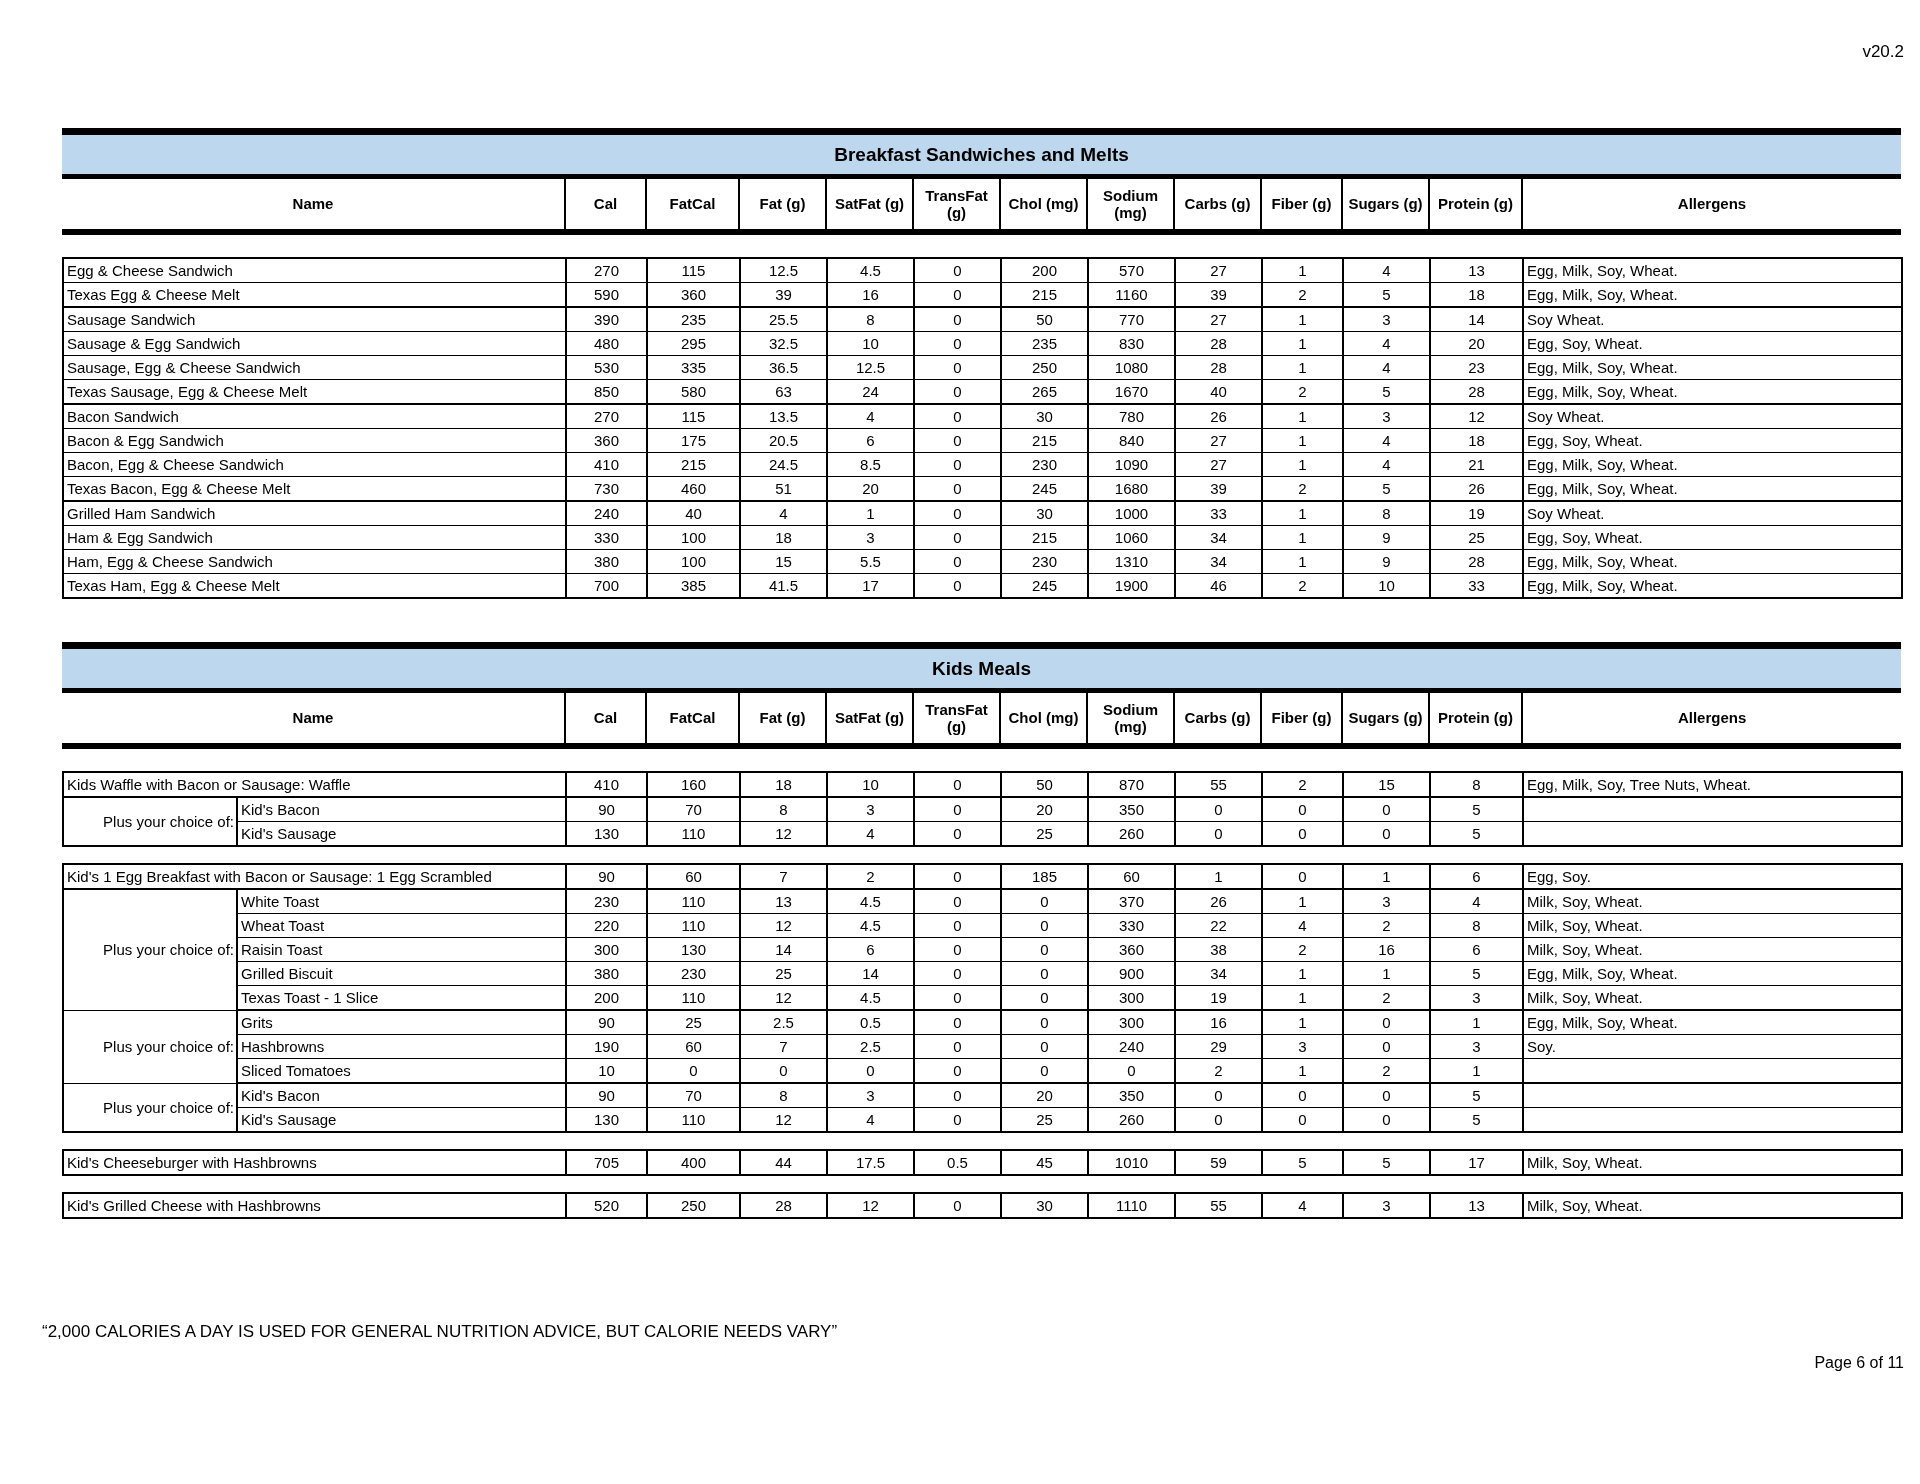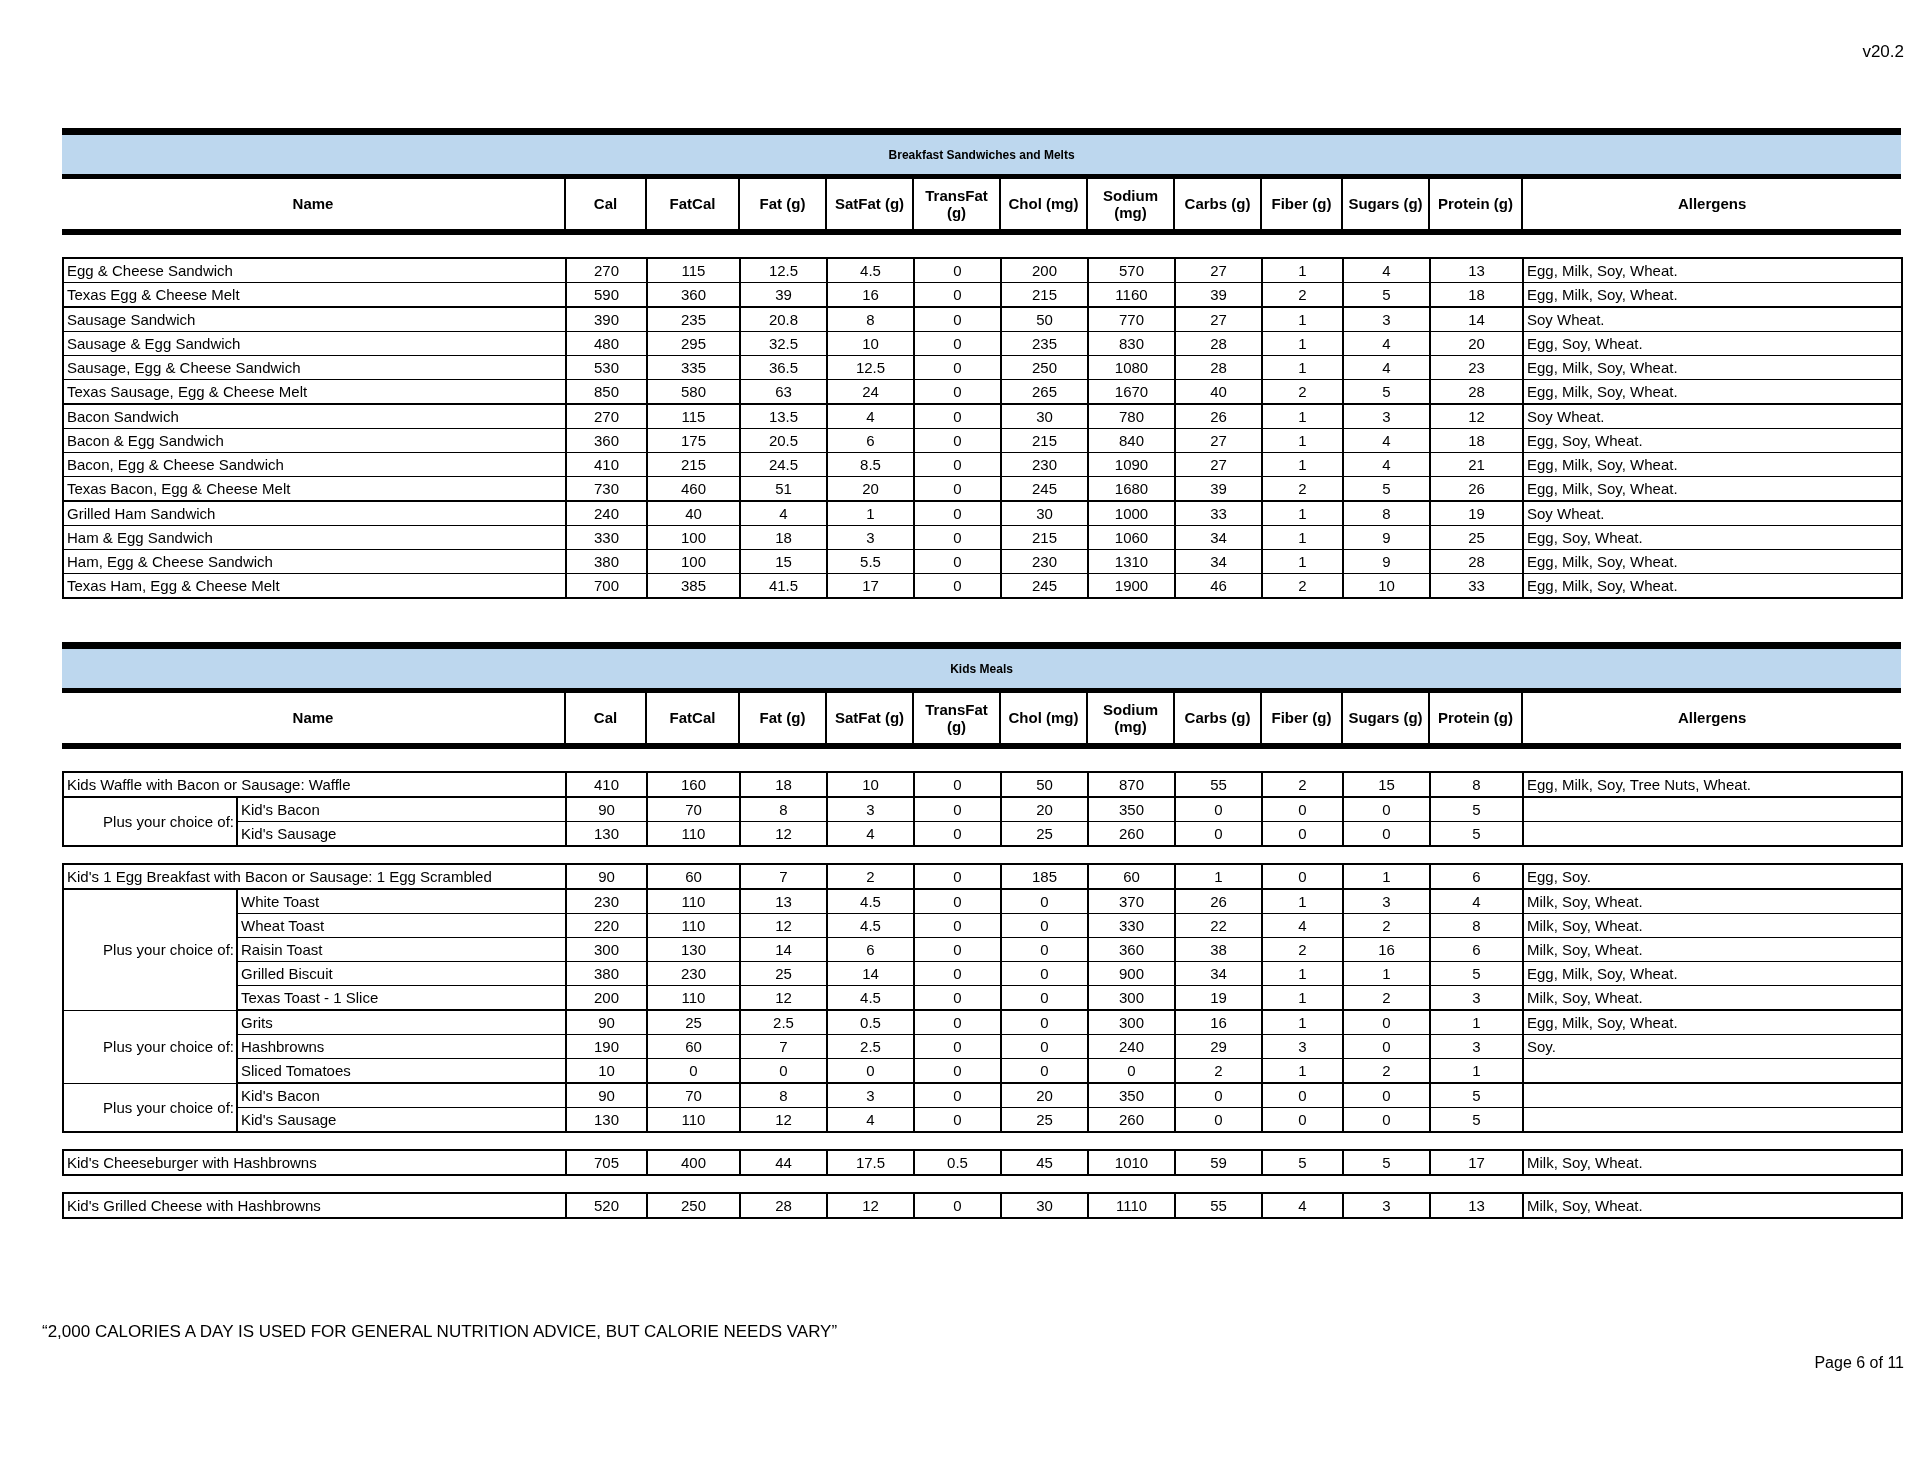--- a/index.html
+++ b/index.html
@@ -13,21 +13,21 @@
 
   .section { position: absolute; left: 62px; width: 1839px; }
   .sec-0 { top: 128px; }
   .sec-1 { top: 642px; }
 
   table { border-collapse: collapse; table-layout: fixed; width: 1839px; }
 
   .head-tbl { border-top: 7px solid #000; border-bottom: 6px solid #000; }
   .title-cell {
     background: #BDD7EE; height: 37px; text-align: center;
-    font-weight: bold; font-size: 12px; border-bottom: 5px solid #000;
+    font-weight: bold; font-size: 19px; border-bottom: 5px solid #000;
   }
   .col-h {
     height: 50px; text-align: center; vertical-align: middle;
     font-weight: bold; font-size: 15px; line-height: 1.15; padding: 0 2px;
     overflow: hidden;
   }
   .col-h + .col-h { border-left: 2px solid #000; }
 
   .data-tbl { border: 2px solid #000; }
   .mt-lg { margin-top: 22px; }
@@ -134,21 +134,21 @@
               <td class="val">39</td>
               <td class="val">2</td>
               <td class="val">5</td>
               <td class="val">18</td>
               <td class="allerg">Egg, Milk, Soy, Wheat.</td>
             </tr>
             <tr class="">
               <td class="name" colspan="2">Sausage Sandwich</td>
               <td class="val">390</td>
               <td class="val">235</td>
-              <td class="val">20.8</td>
+              <td class="val">25.5</td>
               <td class="val">8</td>
               <td class="val">0</td>
               <td class="val">50</td>
               <td class="val">770</td>
               <td class="val">27</td>
               <td class="val">1</td>
               <td class="val">3</td>
               <td class="val">14</td>
               <td class="allerg">Soy Wheat.</td>
             </tr>

